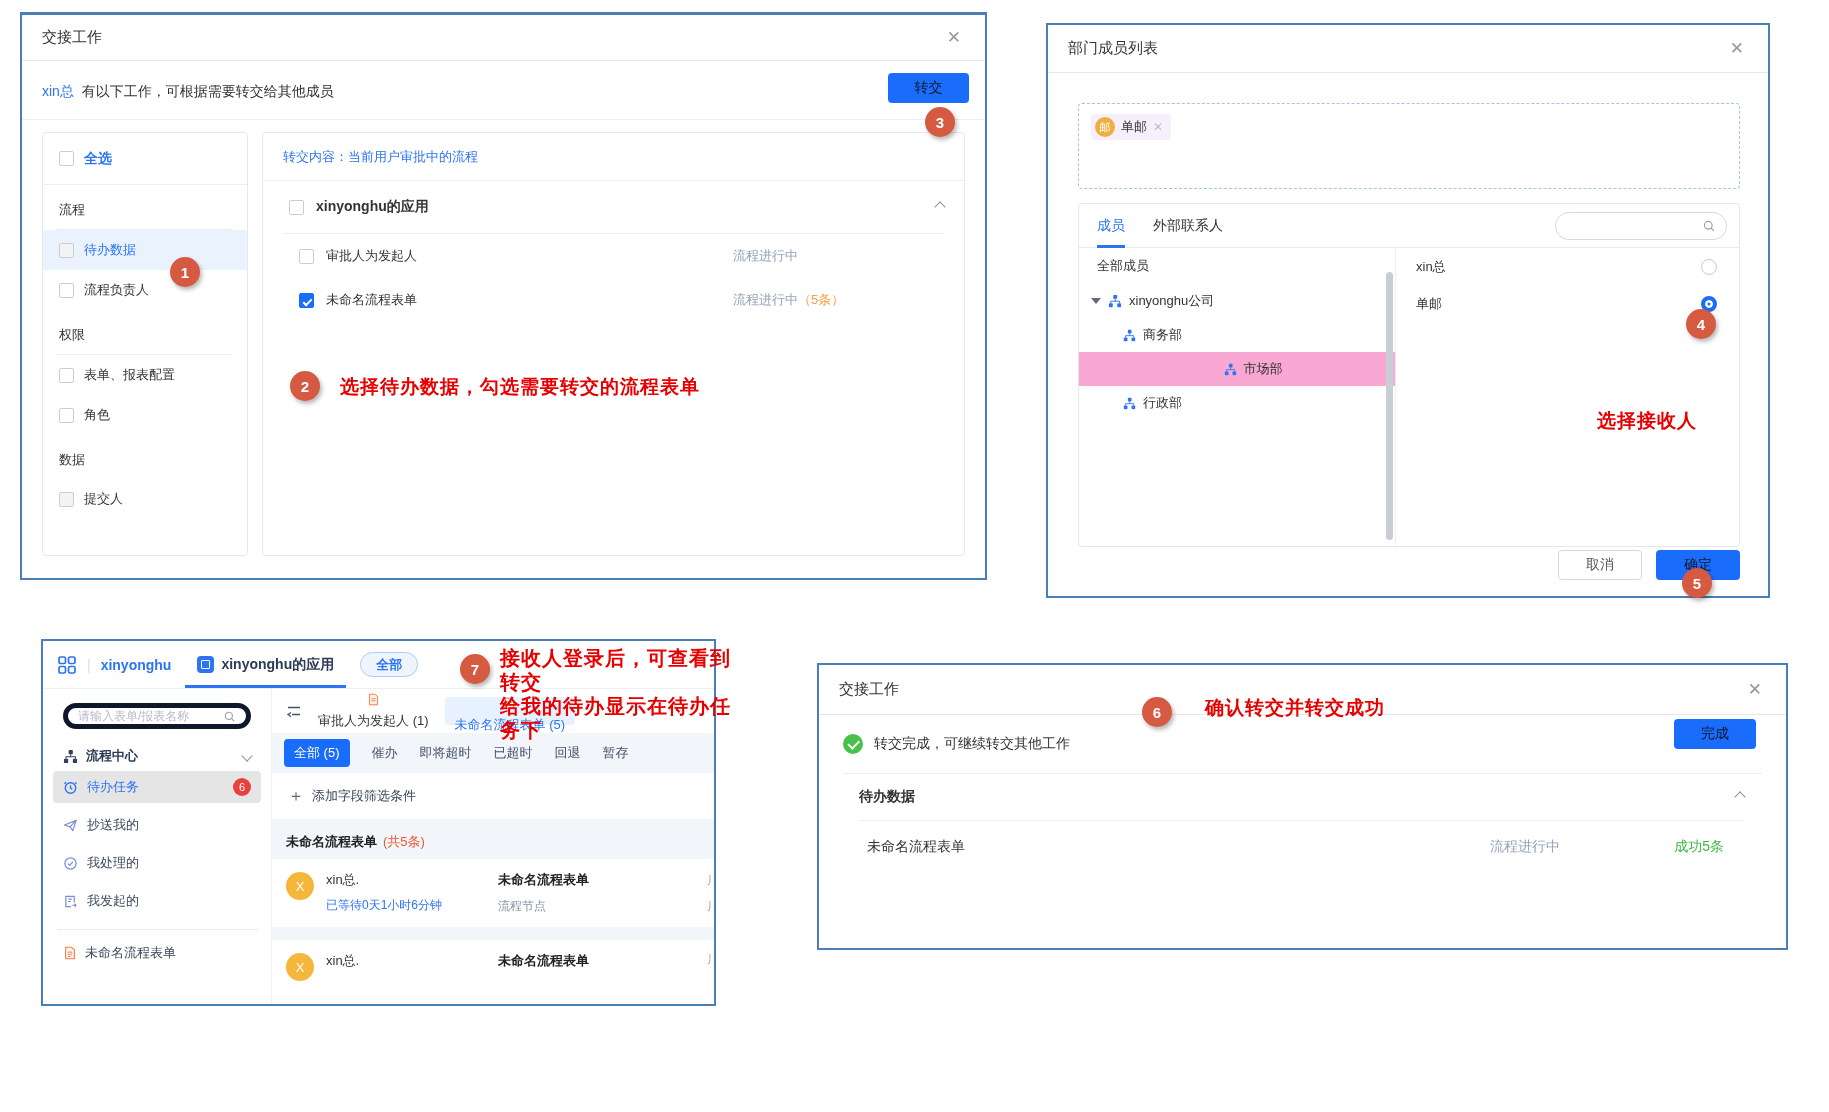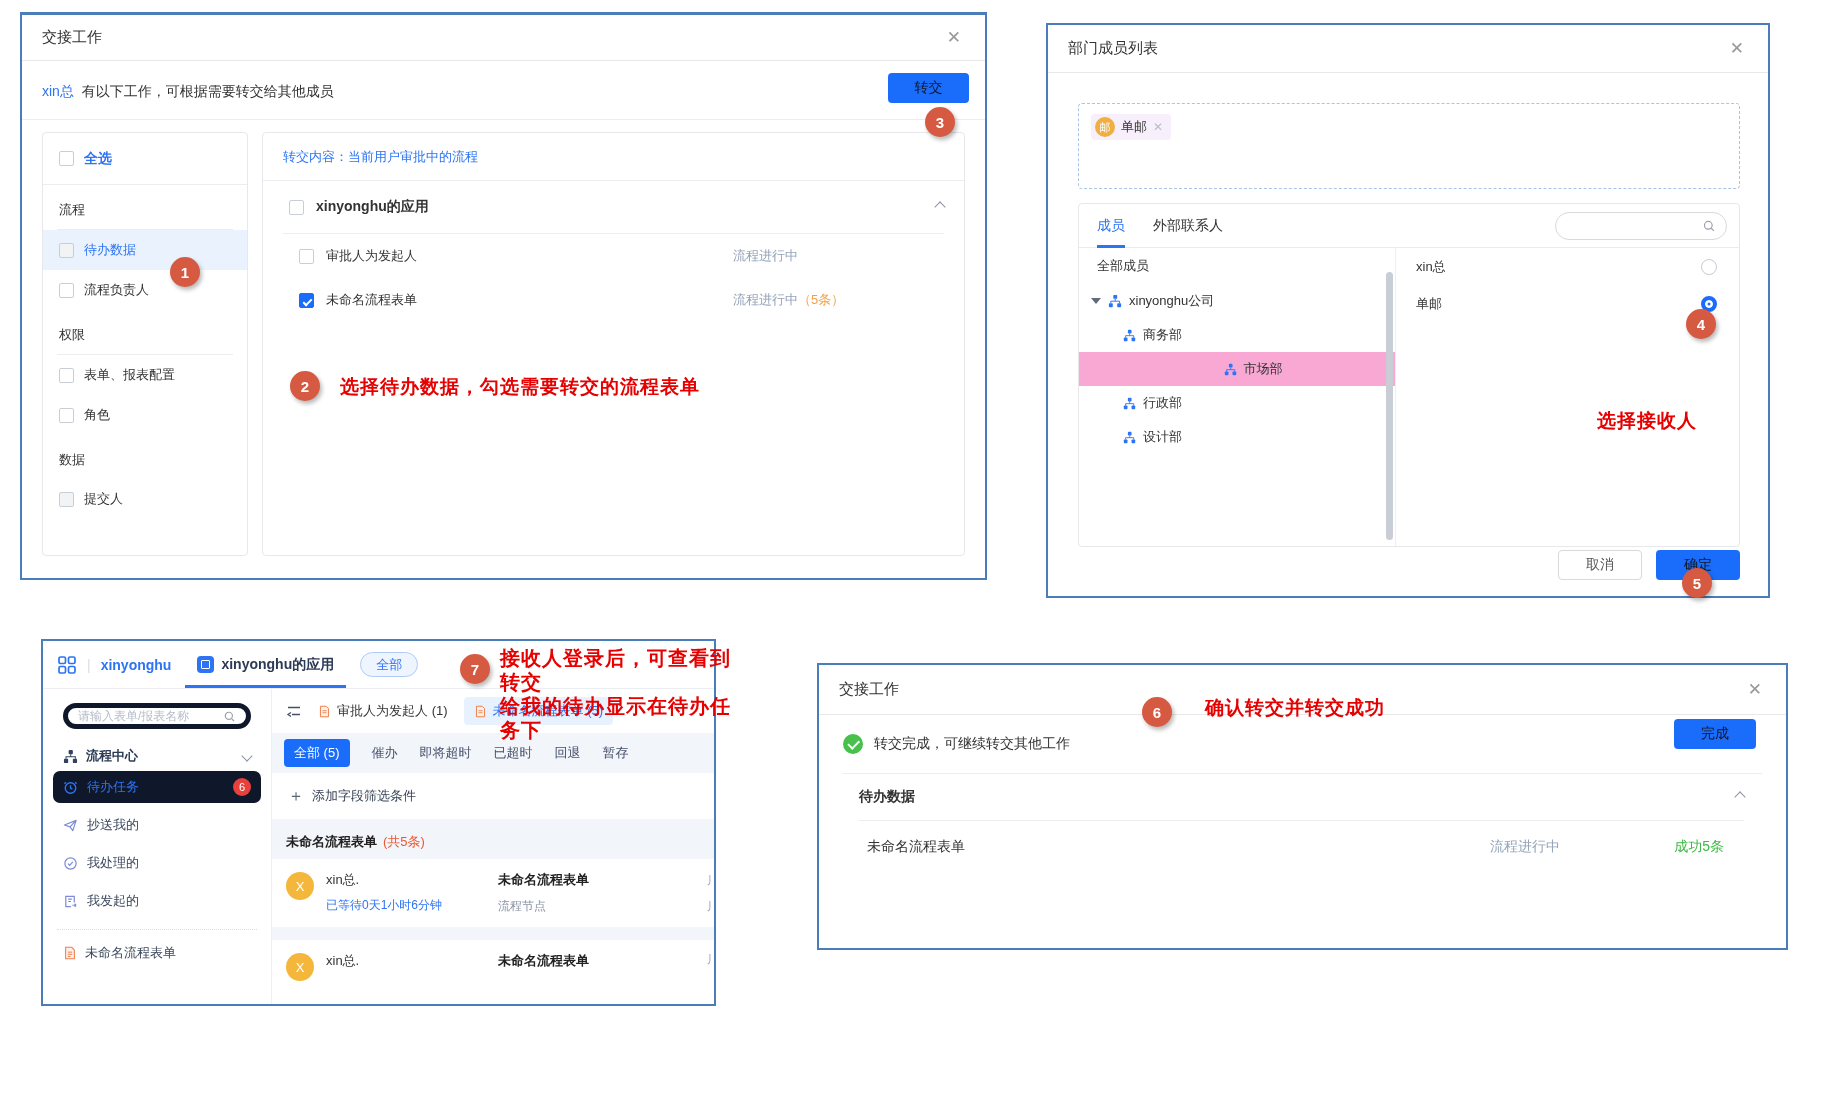--- a/index.html
+++ b/index.html
@@ -100,39 +100,39 @@
   
   .app { left:41px; top:639px; width:675px; height:367px; overflow:hidden; }
   .app-head { height:48px; display:flex; align-items:center; border-bottom:1px solid #ebeef2; padding:0 14px; position:relative; }
   .app-head .sep { color:#d8dde5; margin:0 10px; font-size:14px; }
   .brand { color:#2d74f4; font-weight:bold; font-size:14px; }
   .app-tab { display:flex; align-items:center; gap:7px; margin-left:26px; font-size:14px; font-weight:bold; color:#2b3a55; position:relative; height:100%; }
   .app-tab::after { content:""; position:absolute; left:-12px; right:-12px; bottom:0; height:3px; background:#2d74f4; }
   .tabicon { width:17px; height:17px; border-radius:4px; background:#2d74f4; position:relative; }
   .tabicon::after { content:""; position:absolute; inset:4px; border:1.4px solid #fff; border-radius:1px; }
   .scope-pill { margin-left:26px; height:25px; padding:0 15px; display:flex; align-items:center;
-        border:1px solid #aecbf8; background:#eef5ff; color:#2d74f4; border-radius:13px; font-size:13px; cursor:pointer; }
+        border:1px solid #aecbf8; background:#eef5ff; color:#2d74f4; border-radius:13px; font-size:13px; cursor:pointer;font-weight:bold; }
   .app-body { display:flex; height:319px; }
   .app-side { width:229px; border-right:1px solid #eef0f4; padding:14px 20px 0; }
   .s-search { height:26px; border:5px solid #0f172a; border-radius:13px; display:flex; align-items:center;
         padding:0 10px; gap:6px; }
   .s-search input { border:none; outline:none; flex:1; font-size:12px; color:#333; min-width:0; }
   .s-search input::placeholder { color:#b6bdc9; }
   .nav-grp { display:flex; align-items:center; gap:8px; margin-top:18px; font-size:13px; font-weight:bold; color:#2b3a55; }
   .nav-grp .sp { flex:1; }
   .nav-item { height:32px; margin:6px -10px 0; padding:0 10px; border-radius:4px; display:flex; align-items:center; gap:9px;
         font-size:13px; color:#3c485c; }
-  .nav-item.active { background:#0f172a; color:#2d74f4;border-radius:7px; }
+  .nav-item.active { background:#e5e5e5; color:#2d74f4; }
   .cnt-badge { margin-left:auto; min-width:18px; height:18px; border-radius:9px; background:#e8413c; color:#fff;
         font-size:11px; display:flex; align-items:center; justify-content:center; padding:0 4px; }
   .dotted { border-top:1px dotted #d9dde3; margin:12px -6px 0; }
   .form-link { display:flex; align-items:center; gap:8px; margin-top:14px; font-size:13px; color:#3c485c; }
   .app-main { flex:1; display:flex; flex-direction:column; background:#fff; min-width:0; }
   .chips-row { height:44px; display:flex; align-items:center; gap:16px; padding:0 14px; }
-  .fchip { display:flex; align-items:center; gap:6px; font-size:13px; color:#333; white-space:nowrap; }
+  .fchip { display:flex; align-items:center; gap:6px; font-size:13px; color:#333; white-space:nowrap;flex-direction:column; }
   .fchip.sel { background:#e8f1fe; color:#2d74f4; border-radius:4px; height:28px; padding:0 10px; }
   .status-tabs { height:40px; background:#f2f5f9; display:flex; align-items:center; gap:22px; padding:0 12px; font-size:13px; color:#45526b; white-space:nowrap; }
   .st-pill { background:#1a6dfa; color:#fff; height:28px; padding:0 10px; border-radius:4px; display:flex; align-items:center; }
   .add-filter { height:52px; display:flex; align-items:center; gap:8px; padding:0 16px; font-size:13px; color:#394557; border-bottom:6px solid #f2f5f9;}
   .plus { color:#5b6575; font-size:16px; }
   .sec-hd { height:34px; background:#f2f5f9; display:flex; align-items:center; gap:6px; padding:0 14px; font-size:13px; }
   .oredge { color:#f1552f; }
   .task-card { background:#fff; padding:10px 8px 12px 14px; display:flex; gap:12px; position:relative; }
   .task-card .avatar { width:28px; height:28px; border-radius:50%; background:#f5b73b; color:#fff; font-size:13px;
         display:flex; align-items:center; justify-content:center; flex:0 0 auto; margin-top:3px; }
@@ -301,31 +301,20 @@
             <span class="icon">
               <svg width="13" height="13" viewBox="0 0 16 16">
                   <rect x="6" y="1" width="4.5" height="4.5" rx="1" fill="#2d74f4"></rect>
                   <rect x="1" y="10.5" width="4.5" height="4.5" rx="1" fill="#2d74f4"></rect>
                   <rect x="10.5" y="10.5" width="4.5" height="4.5" rx="1" fill="#2d74f4"></rect>
                   <path d="M8.2 5.5v2.7M3.2 10.5V8.2h10v2.3" stroke="#2d74f4" stroke-width="1.1" fill="none"></path>
                 </svg>
             </span>
             <span>行政部</span>
           </div>
-          <div class="tree-row child">
-            <span class="icon">
-              <svg width="13" height="13" viewBox="0 0 16 16">
-                  <rect x="6" y="1" width="4.5" height="4.5" rx="1" fill="#2d74f4"></rect>
-                  <rect x="1" y="10.5" width="4.5" height="4.5" rx="1" fill="#2d74f4"></rect>
-                  <rect x="10.5" y="10.5" width="4.5" height="4.5" rx="1" fill="#2d74f4"></rect>
-                  <path d="M8.2 5.5v2.7M3.2 10.5V8.2h10v2.3" stroke="#2d74f4" stroke-width="1.1" fill="none"></path>
-                </svg>
-            </span>
-            <span>设计部</span>
-          </div>
           <div class="v-scroll"></div>
         </div>
         <div class="mem-col">
           <div class="mem-row">
             <span>xin总</span>
             <span class="radio"></span>
           </div>
           <div class="mem-row">
             <span>单邮</span>
             <span class="radio on"></span>

